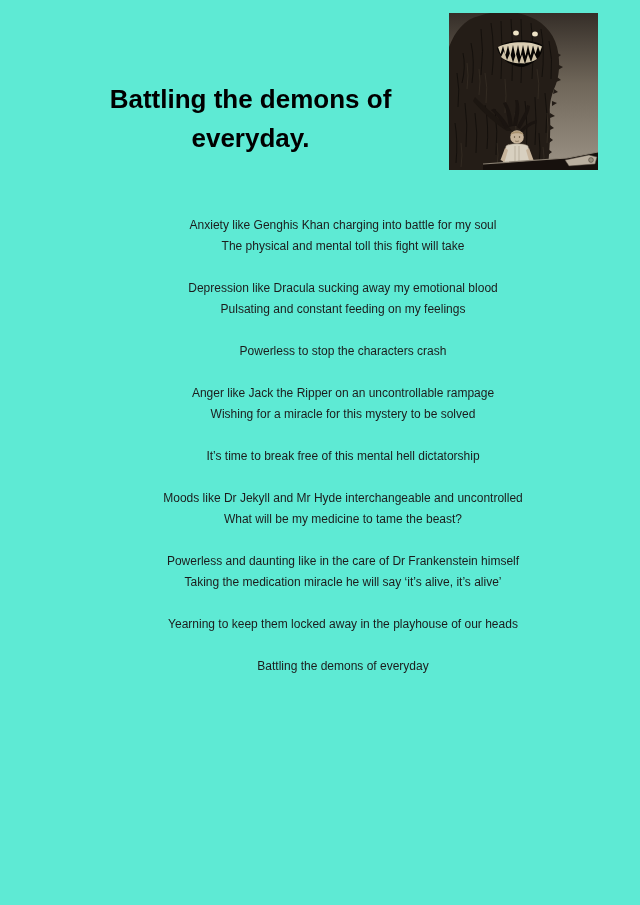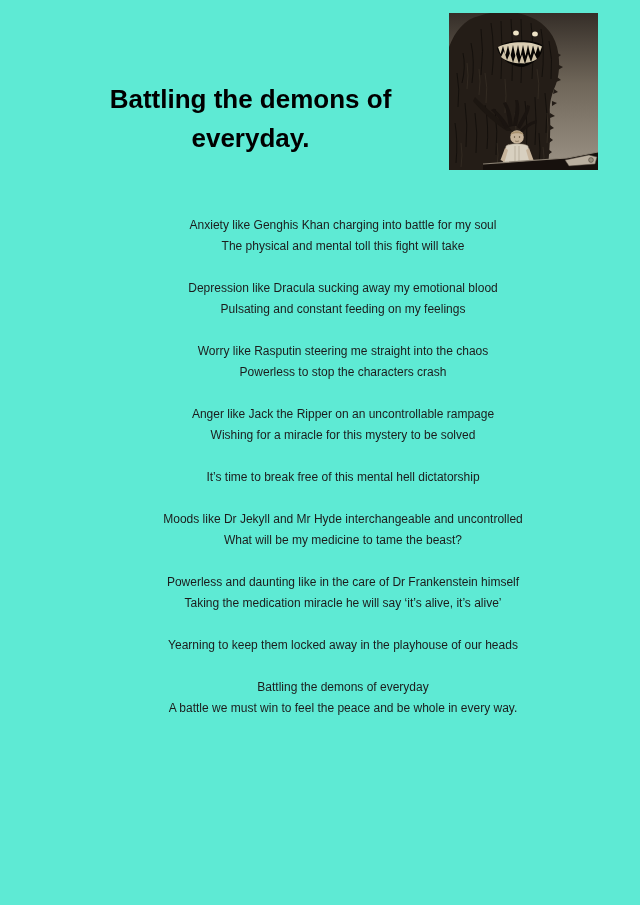--- a/index.html
+++ b/index.html
@@ -155,21 +155,20 @@
   <div class="poem">
     <div class="stanza">
       <div class="poem-line">Anxiety like Genghis Khan charging into battle for my soul</div>
       <div class="poem-line">The physical and mental toll this fight will take</div>
     </div>
     <div class="stanza">
       <div class="poem-line">Depression like Dracula sucking away my emotional blood</div>
       <div class="poem-line">Pulsating and constant feeding on my feelings</div>
     </div>
     <div class="stanza">
-      <div class="poem-line">Worry like Rasputin steering me straight into the chaos</div>
       <div class="poem-line">Powerless to stop the characters crash</div>
     </div>
     <div class="stanza">
       <div class="poem-line">Anger like Jack the Ripper on an uncontrollable rampage</div>
       <div class="poem-line">Wishing for a miracle for this mystery to be solved</div>
     </div>
     <div class="stanza">
       <div class="poem-line">It’s time to break free of this mental hell dictatorship</div>
     </div>
     <div class="stanza">
@@ -178,17 +177,16 @@
     </div>
     <div class="stanza">
       <div class="poem-line">Powerless and daunting like in the care of Dr Frankenstein himself</div>
       <div class="poem-line">Taking the medication miracle he will say ‘it’s alive, it’s alive’</div>
     </div>
     <div class="stanza">
       <div class="poem-line">Yearning to keep them locked away in the playhouse of our heads</div>
     </div>
     <div class="stanza">
       <div class="poem-line">Battling the demons of everyday</div>
-      <div class="poem-line">A battle we must win to feel the peace and be whole in every way.</div>
     </div>
   </div>
 
 </div>
 
 </body></html>

